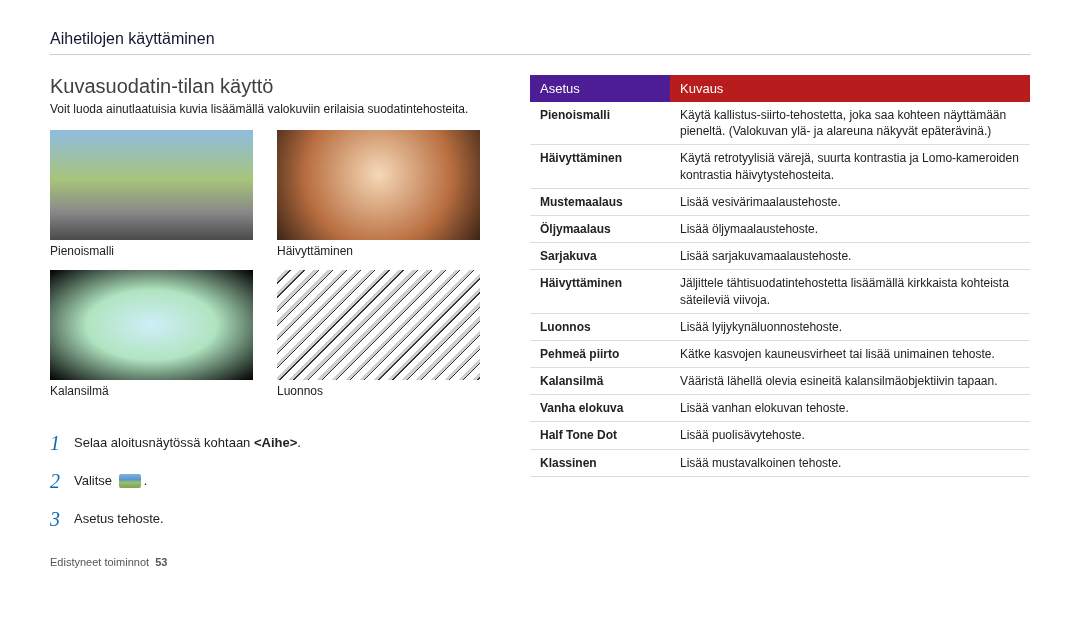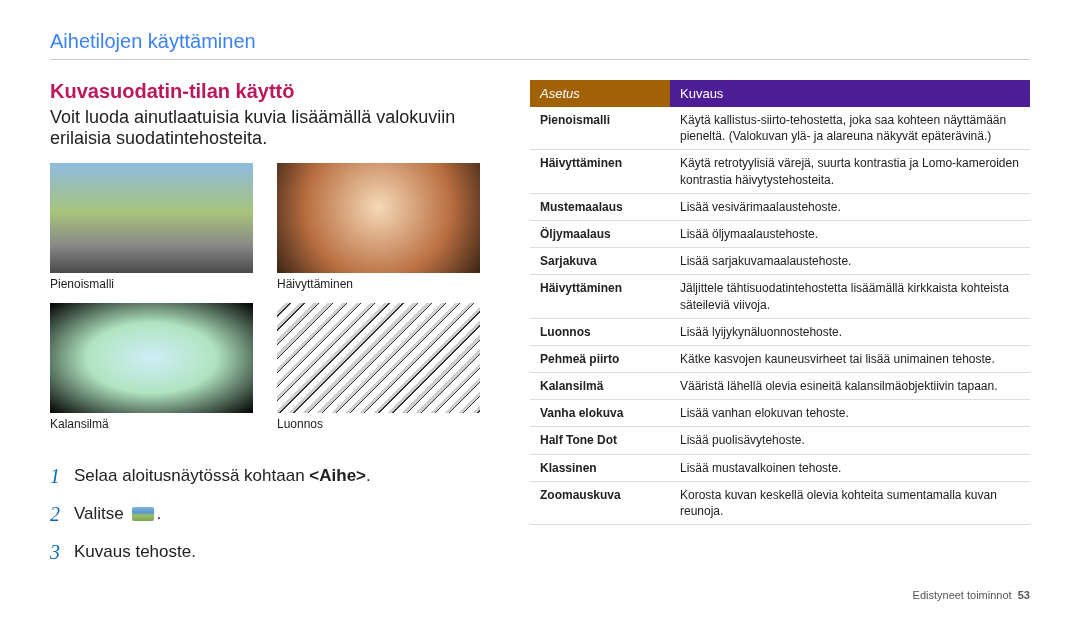--- a/index.html
+++ b/index.html
@@ -7,44 +7,44 @@
     font-family: Arial, Helvetica, sans-serif;
     font-size: 13px;
     color: #222;
     width: 1080px;
     height: 630px;
     background: #fff;
     box-sizing: border-box;
     padding: 30px 50px 10px 50px;
   }
   .topline {
-    color: #3b82f6;
-    font-size: 20px;
+    color: #0f172a;
+    font-size: 16px;
     border-bottom: 1px solid #ccc;
     padding-bottom: 6px;
     margin-bottom: 20px;
   }
   .cols {
     display: flex;
     gap: 50px;
   }
   .left {
     flex: 0 0 430px;
   }
   .right {
     flex: 1;
   }
   h2 {
-    color: #be185d;
+    color: #404040;
     font-size: 20px;
-    font-weight: bold;
+    font-weight: normal;
     margin: 0 0 4px 0;
   }
   .intro {
-    font-size: 18px;
+    font-size: 12px;
     margin-bottom: 14px;
   }
   .thumbs {
     display: grid;
     grid-template-columns: 1fr 1fr;
     gap: 12px 24px;
     margin-bottom: 26px;
   }
   .thumb-img {
     width: 100%;
@@ -61,21 +61,21 @@
   .thumb1 { background: linear-gradient(180deg, #8fbce0 0%, #a7c47a 45%, #888 75%, #4a4a4a 100%); }
   .thumb2 { background: radial-gradient(circle at 50% 40%, #f5d9b8 0%, #b96e40 60%, #3b2416 100%); }
   .thumb3 { background: radial-gradient(ellipse at center, #cfeef7 0%, #b0e4c0 45%, #000 100%); }
   .thumb4 { background: repeating-linear-gradient(135deg, #ffffff 0 6px, #cfcfcf 6px 9px, #333 9px 10px); }
 
   ol.steps {
     list-style: none;
     padding: 0;
     margin: 0;
     counter-reset: step;
-    font-size: 17px;
+    font-size: 13px;
     line-height: 1.9;
   }
   ol.steps li {
     counter-increment: step;
     display: flex;
     align-items: center;
   }
   ol.steps li::before {
     content: counter(step);
     font-style: italic;
@@ -101,39 +101,38 @@
     font-size: 12px;
   }
   table.settings th {
     text-align: left;
     color: #fff;
     padding: 6px 10px;
     font-weight: normal;
     font-size: 13px;
   }
   table.settings th.h1cell {
-    background: #a16207;
+    background: #4c1d95;
     width: 120px;
-    font-style: italic;
   }
   table.settings th.h2cell {
-    background: #4c1d95;
+    background: #b91c1c;
   }
   table.settings td {
     padding: 5px 10px;
     border-bottom: 1px solid #ddd;
     vertical-align: top;
     line-height: 1.35;
   }
   table.settings td.name {
     font-weight: bold;
     width: 120px;
   }
   .footer {
-    text-align: right;
+    text-align: left;
     font-size: 11px;
     color: #555;
     margin-top: 18px;
   }
   .footer .pg { font-weight: bold; }
 </style>
 </head>
 <body>
 
 <div class="topline">Aihetilojen käyttäminen</div>
@@ -167,21 +166,21 @@
         <span>
           <span>Selaa aloitusnäytössä kohtaan </span><b>&lt;Aihe&gt;</b><span>.</span>
         </span>
       </li>
       <li>
         <span>
           <span>Valitse </span><span class="mode-icon"></span><span>.</span>
         </span>
       </li>
       <li>
-        <span>Kuvaus tehoste.</span>
+        <span>Asetus tehoste.</span>
       </li>
     </ol>
   </div>
 
   <div class="right">
     <table class="settings">
       <thead>
         <tr>
           <th class="h1cell">Asetus</th>
           <th class="h2cell">Kuvaus</th>
@@ -229,24 +228,20 @@
             <td>Lisää vanhan elokuvan tehoste.</td>
           </tr>
           <tr>
             <td class="name">Half Tone Dot</td>
             <td>Lisää puolisävytehoste.</td>
           </tr>
           <tr>
             <td class="name">Klassinen</td>
             <td>Lisää mustavalkoinen tehoste.</td>
           </tr>
-          <tr>
-            <td class="name">Zoomauskuva</td>
-            <td>Korosta kuvan keskellä olevia kohteita sumentamalla kuvan reunoja.</td>
-          </tr>
         </tbody>
     </table>
   </div>
 </div>
 
 <div class="footer">
   <span>Edistyneet toiminnot</span> &nbsp;<span class="pg">53</span>
 </div>
 
 </body></html>

